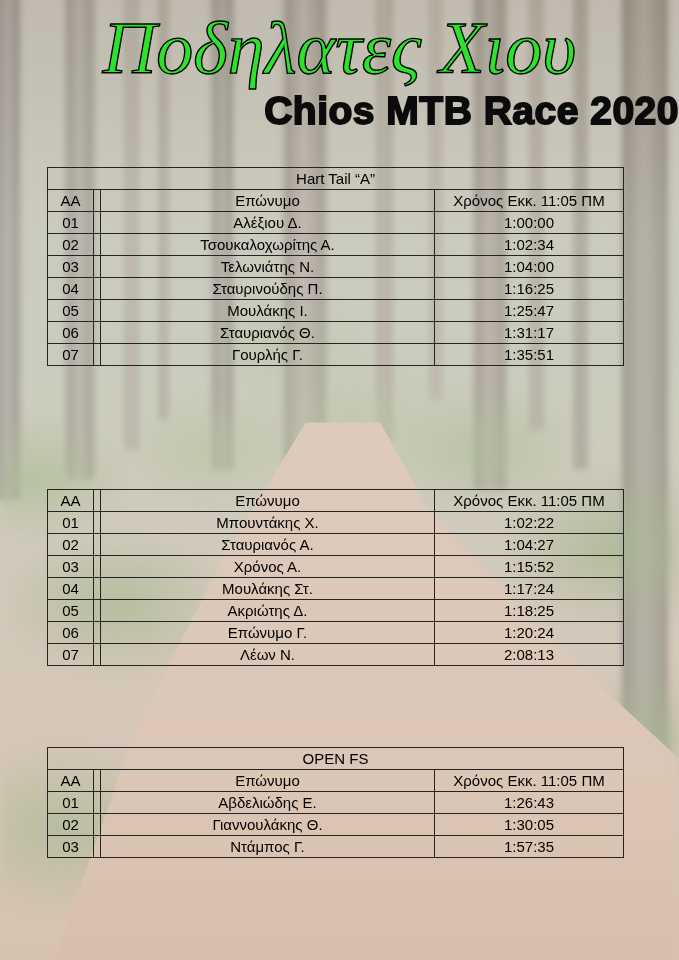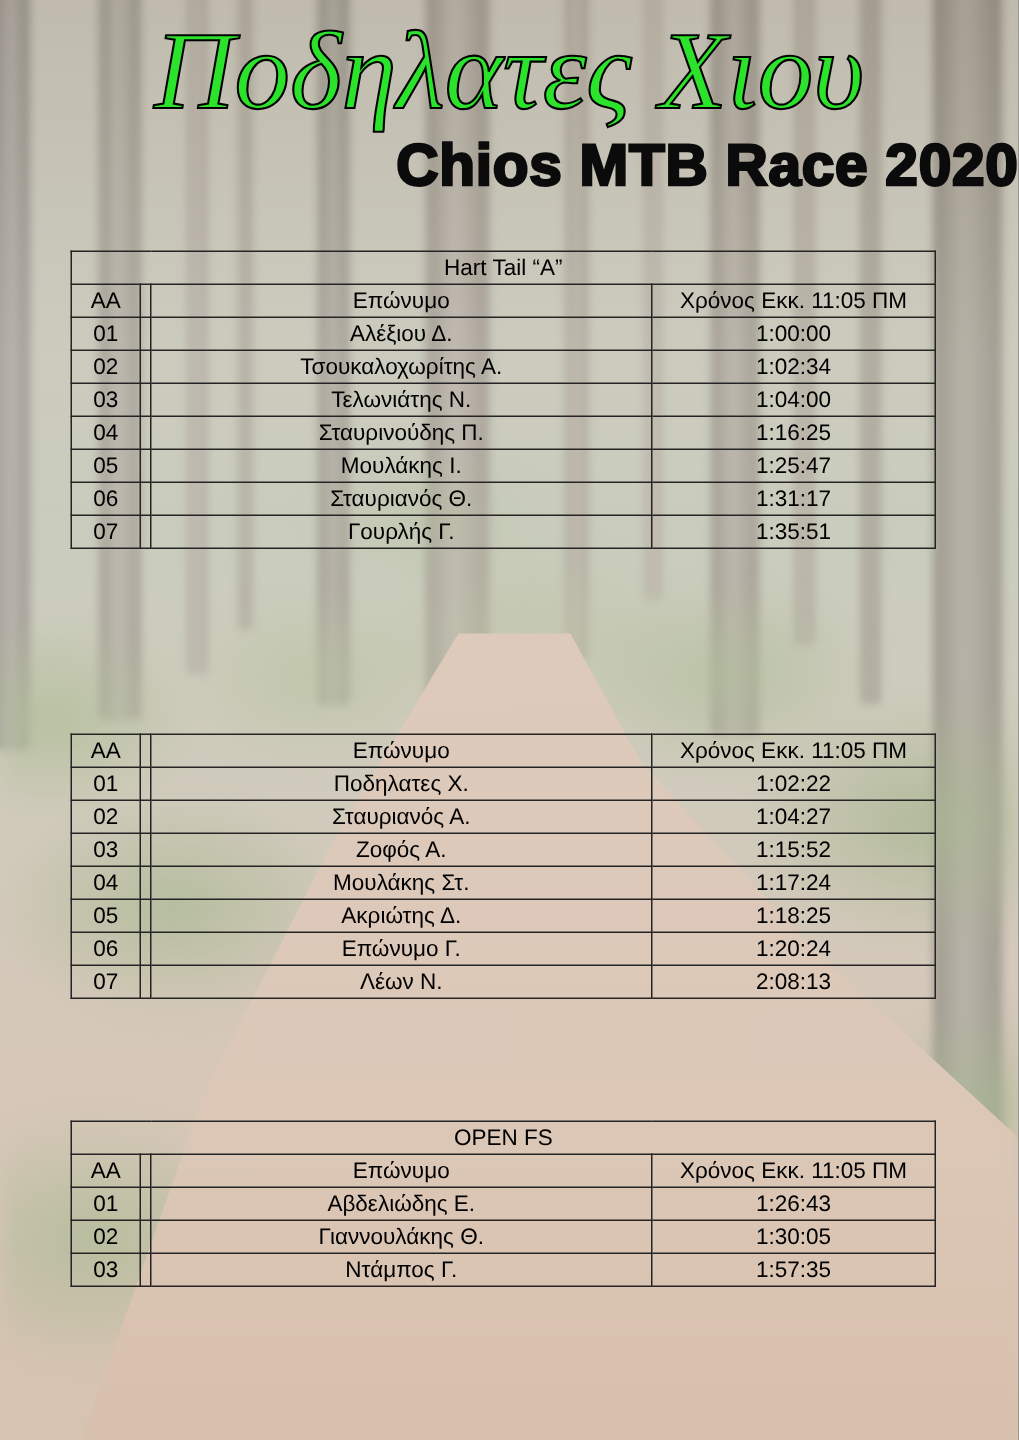--- a/index.html
+++ b/index.html
@@ -160,33 +160,33 @@
     <tbody>
     <tr>
       <td>AA</td>
       <td class="sp"></td>
       <td>Επώνυμο</td>
       <td>Χρόνος Εκκ. 11:05 ΠΜ</td>
     </tr>
     <tr>
       <td>01</td>
       <td class="sp"></td>
-      <td>Ποδηλατες Χ.</td>
+      <td>Μπουντάκης Χ.</td>
       <td>1:02:22</td>
     </tr>
     <tr>
       <td>02</td>
       <td class="sp"></td>
       <td>Σταυριανός Α.</td>
       <td>1:04:27</td>
     </tr>
     <tr>
       <td>03</td>
       <td class="sp"></td>
-      <td>Ζοφός Α.</td>
+      <td>Χρόνος Α.</td>
       <td>1:15:52</td>
     </tr>
     <tr>
       <td>04</td>
       <td class="sp"></td>
       <td>Μουλάκης Στ.</td>
       <td>1:17:24</td>
     </tr>
     <tr>
       <td>05</td>

